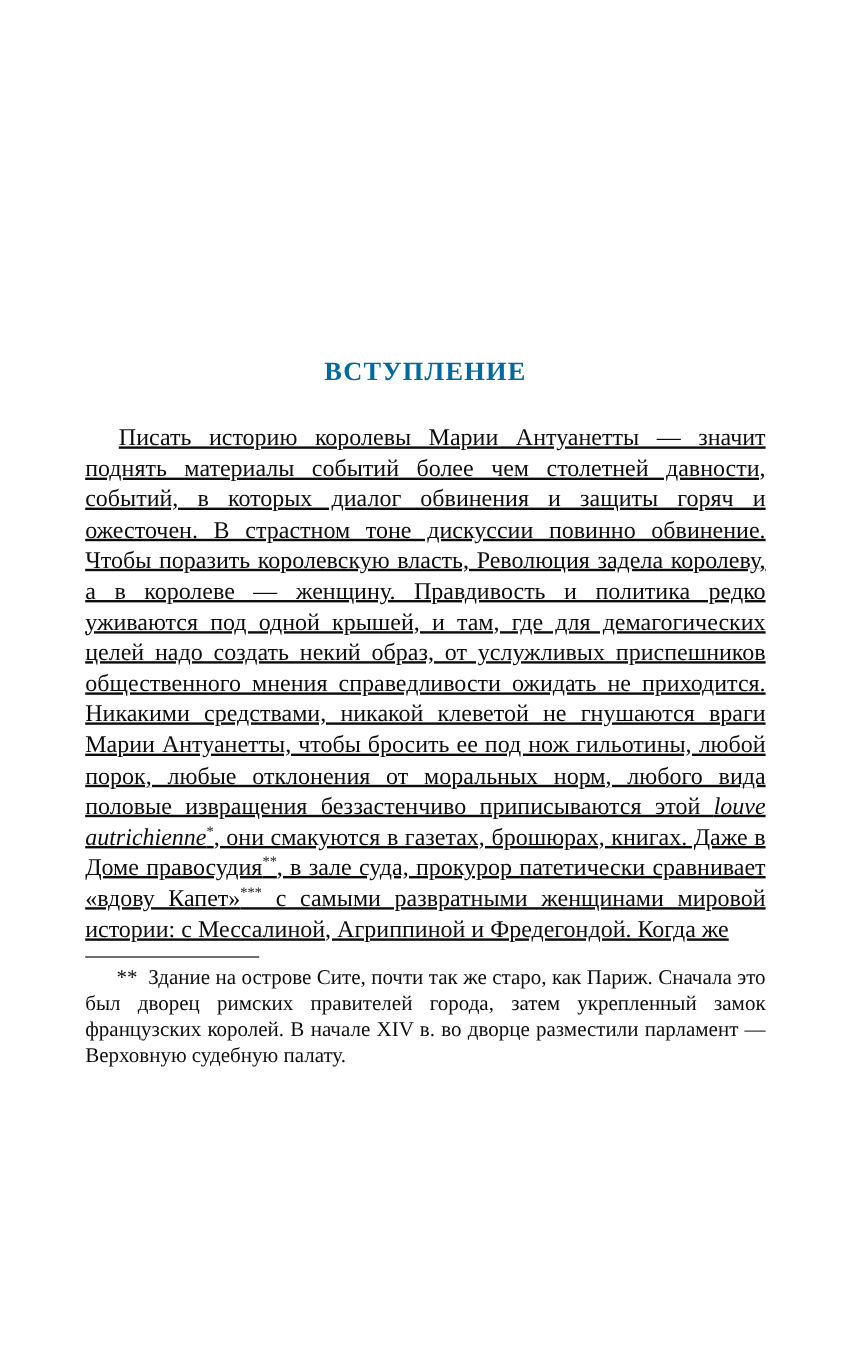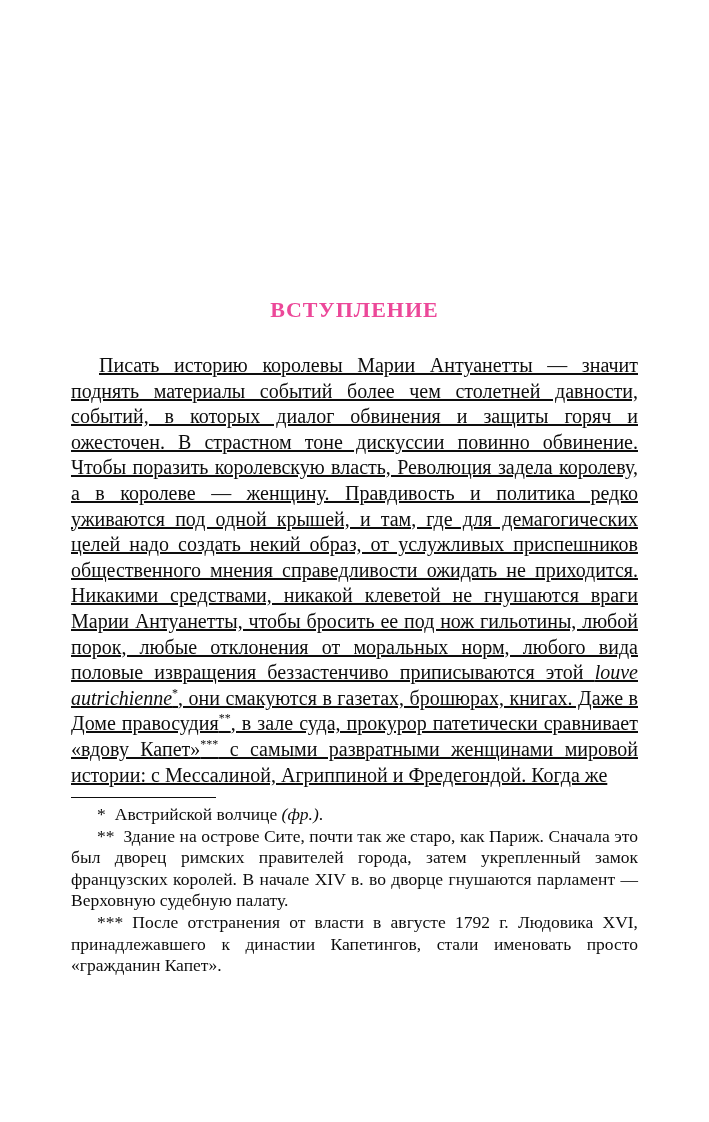--- a/index.html
+++ b/index.html
@@ -18,21 +18,21 @@
     box-sizing: border-box;
     padding: 297px 71px 0 71px;
     overflow: hidden;
   }
   .chapter-title {
     margin: 0 0 30px 0;
     text-align: center;
     font-size: 22px;
     font-weight: bold;
     letter-spacing: 1px;
-    color: #ec4899;
+    color: #0369a1;
   }
   .body-par {
     margin: 0;
     font-size: 20px;
     line-height: 25.6px;
     text-align: justify;
     text-indent: 28px;
     hyphens: auto;
     text-decoration: underline;
     -webkit-hyphens: auto;
@@ -71,21 +71,19 @@
 <div class="page">
 
   <h1 class="chapter-title">ВСТУПЛЕНИЕ</h1>
 
   <p class="body-par"><span>Писать историю королевы Марии Антуанетты — значит поднять материалы событий более чем столетней давности, событий, в которых диалог обвинения и защиты горяч и ожесточен. В страстном тоне дискуссии повинно обвинение. Чтобы поразить королевскую власть, Революция задела королеву, а в королеве — женщину. Правдивость и политика редко уживаются под одной крышей, и там, где для демагогических целей надо создать некий образ, от услужливых приспешников общественного мнения справедливости ожидать не приходится. Никакими средствами, никакой клеветой не гнушаются враги Марии Антуанетты, чтобы бросить ее под нож гильотины, любой порок, любые отклонения от моральных норм, любого вида половые извращения беззастенчиво приписываются этой </span><i>louve autrichienne</i><sup>*</sup><span>, они смакуются в газетах, брошюрах, книгах. Даже в Доме правосудия</span><sup>**</sup><span>, в зале суда, прокурор патетически сравнивает «вдову Капет»</span><sup>***</sup><span> с самыми развратными женщинами мировой истории: с Мессалиной, Агриппиной и Фредегондой. Когда же</span></p>
 
   <div class="fn-sep"></div>
 
   <div class="footnotes">
 
-    <p class="fn"><span class="fn-marker">*</span><span>Австрийской волчице </span><i>(фр.)</i><span>.</span></p>
 
-    <p class="fn"><span class="fn-marker">**</span><span>Здание на острове Сите, почти так же старо, как Париж. Сначала это был дворец римских правителей города, затем укрепленный замок французских королей. В начале XIV в. во дворце гнушаются парламент — Верховную судебную палату.</span><i></i><span></span></p>
+    <p class="fn"><span class="fn-marker">**</span><span>Здание на острове Сите, почти так же старо, как Париж. Сначала это был дворец римских правителей города, затем укрепленный замок французских королей. В начале XIV в. во дворце разместили парламент — Верховную судебную палату.</span><i></i><span></span></p>
 
-    <p class="fn"><span class="fn-marker">***</span><span>После отстранения от власти в августе 1792 г. Людовика XVI, принадлежавшего к династии Капетингов, стали именовать просто «гражданин Капет».</span><i></i><span></span></p>
 
   </div>
 
 </div>
 
 </body></html>

